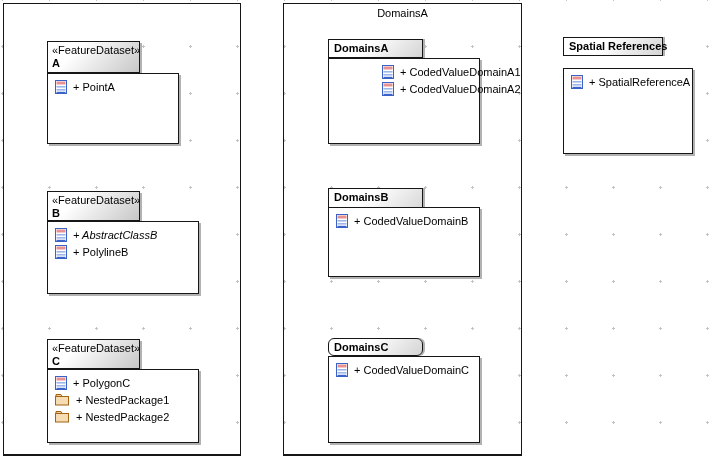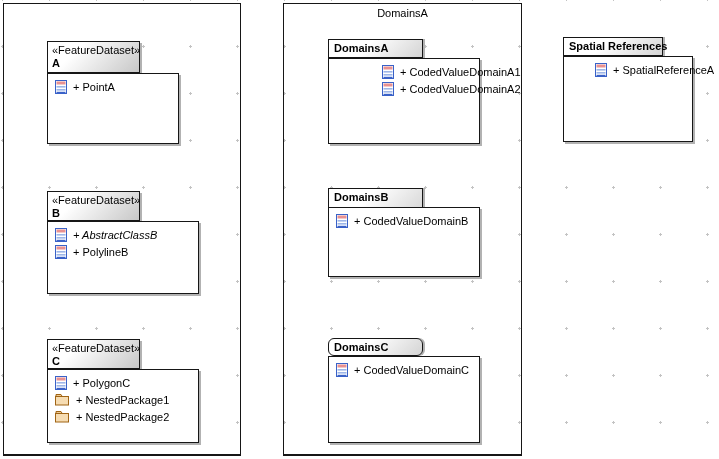--- a/index.html
+++ b/index.html
@@ -173,21 +173,21 @@
             <rect x="1.5" y="11.8" width="9" height="1.4" fill="#3a62c8"></rect>
           </svg>
         <span class="lbl">+ CodedValueDomainC</span>
       </div>
     </div>
   </div>
 
   <div class="pkg-tab" style="left:563px;top:37px;width:100px;height:19px;">
     <span>Spatial References</span>
   </div>
-  <div class="box-body" style="left:563px;top:56px;width:130px;height:86px;padding-left:24px;">
+  <div class="box-body" style="left:563px;top:68px;width:130px;height:86px;">
     <div class="row">
       <svg class="icon" width="12" height="14" viewBox="0 0 12 14">
           <rect x="0.5" y="0.5" width="11" height="13" fill="#ffffff" stroke="#3a62c8"></rect>
           <rect x="1.5" y="1.5" width="9" height="3" fill="#e89191"></rect>
           <rect x="1.5" y="6" width="9" height="1.6" fill="#9db6e8"></rect>
           <rect x="1.5" y="9" width="9" height="1.6" fill="#9db6e8"></rect>
           <rect x="1.5" y="11.8" width="9" height="1.4" fill="#3a62c8"></rect>
         </svg>
       <span class="lbl">+ SpatialReferenceA</span>
     </div>

